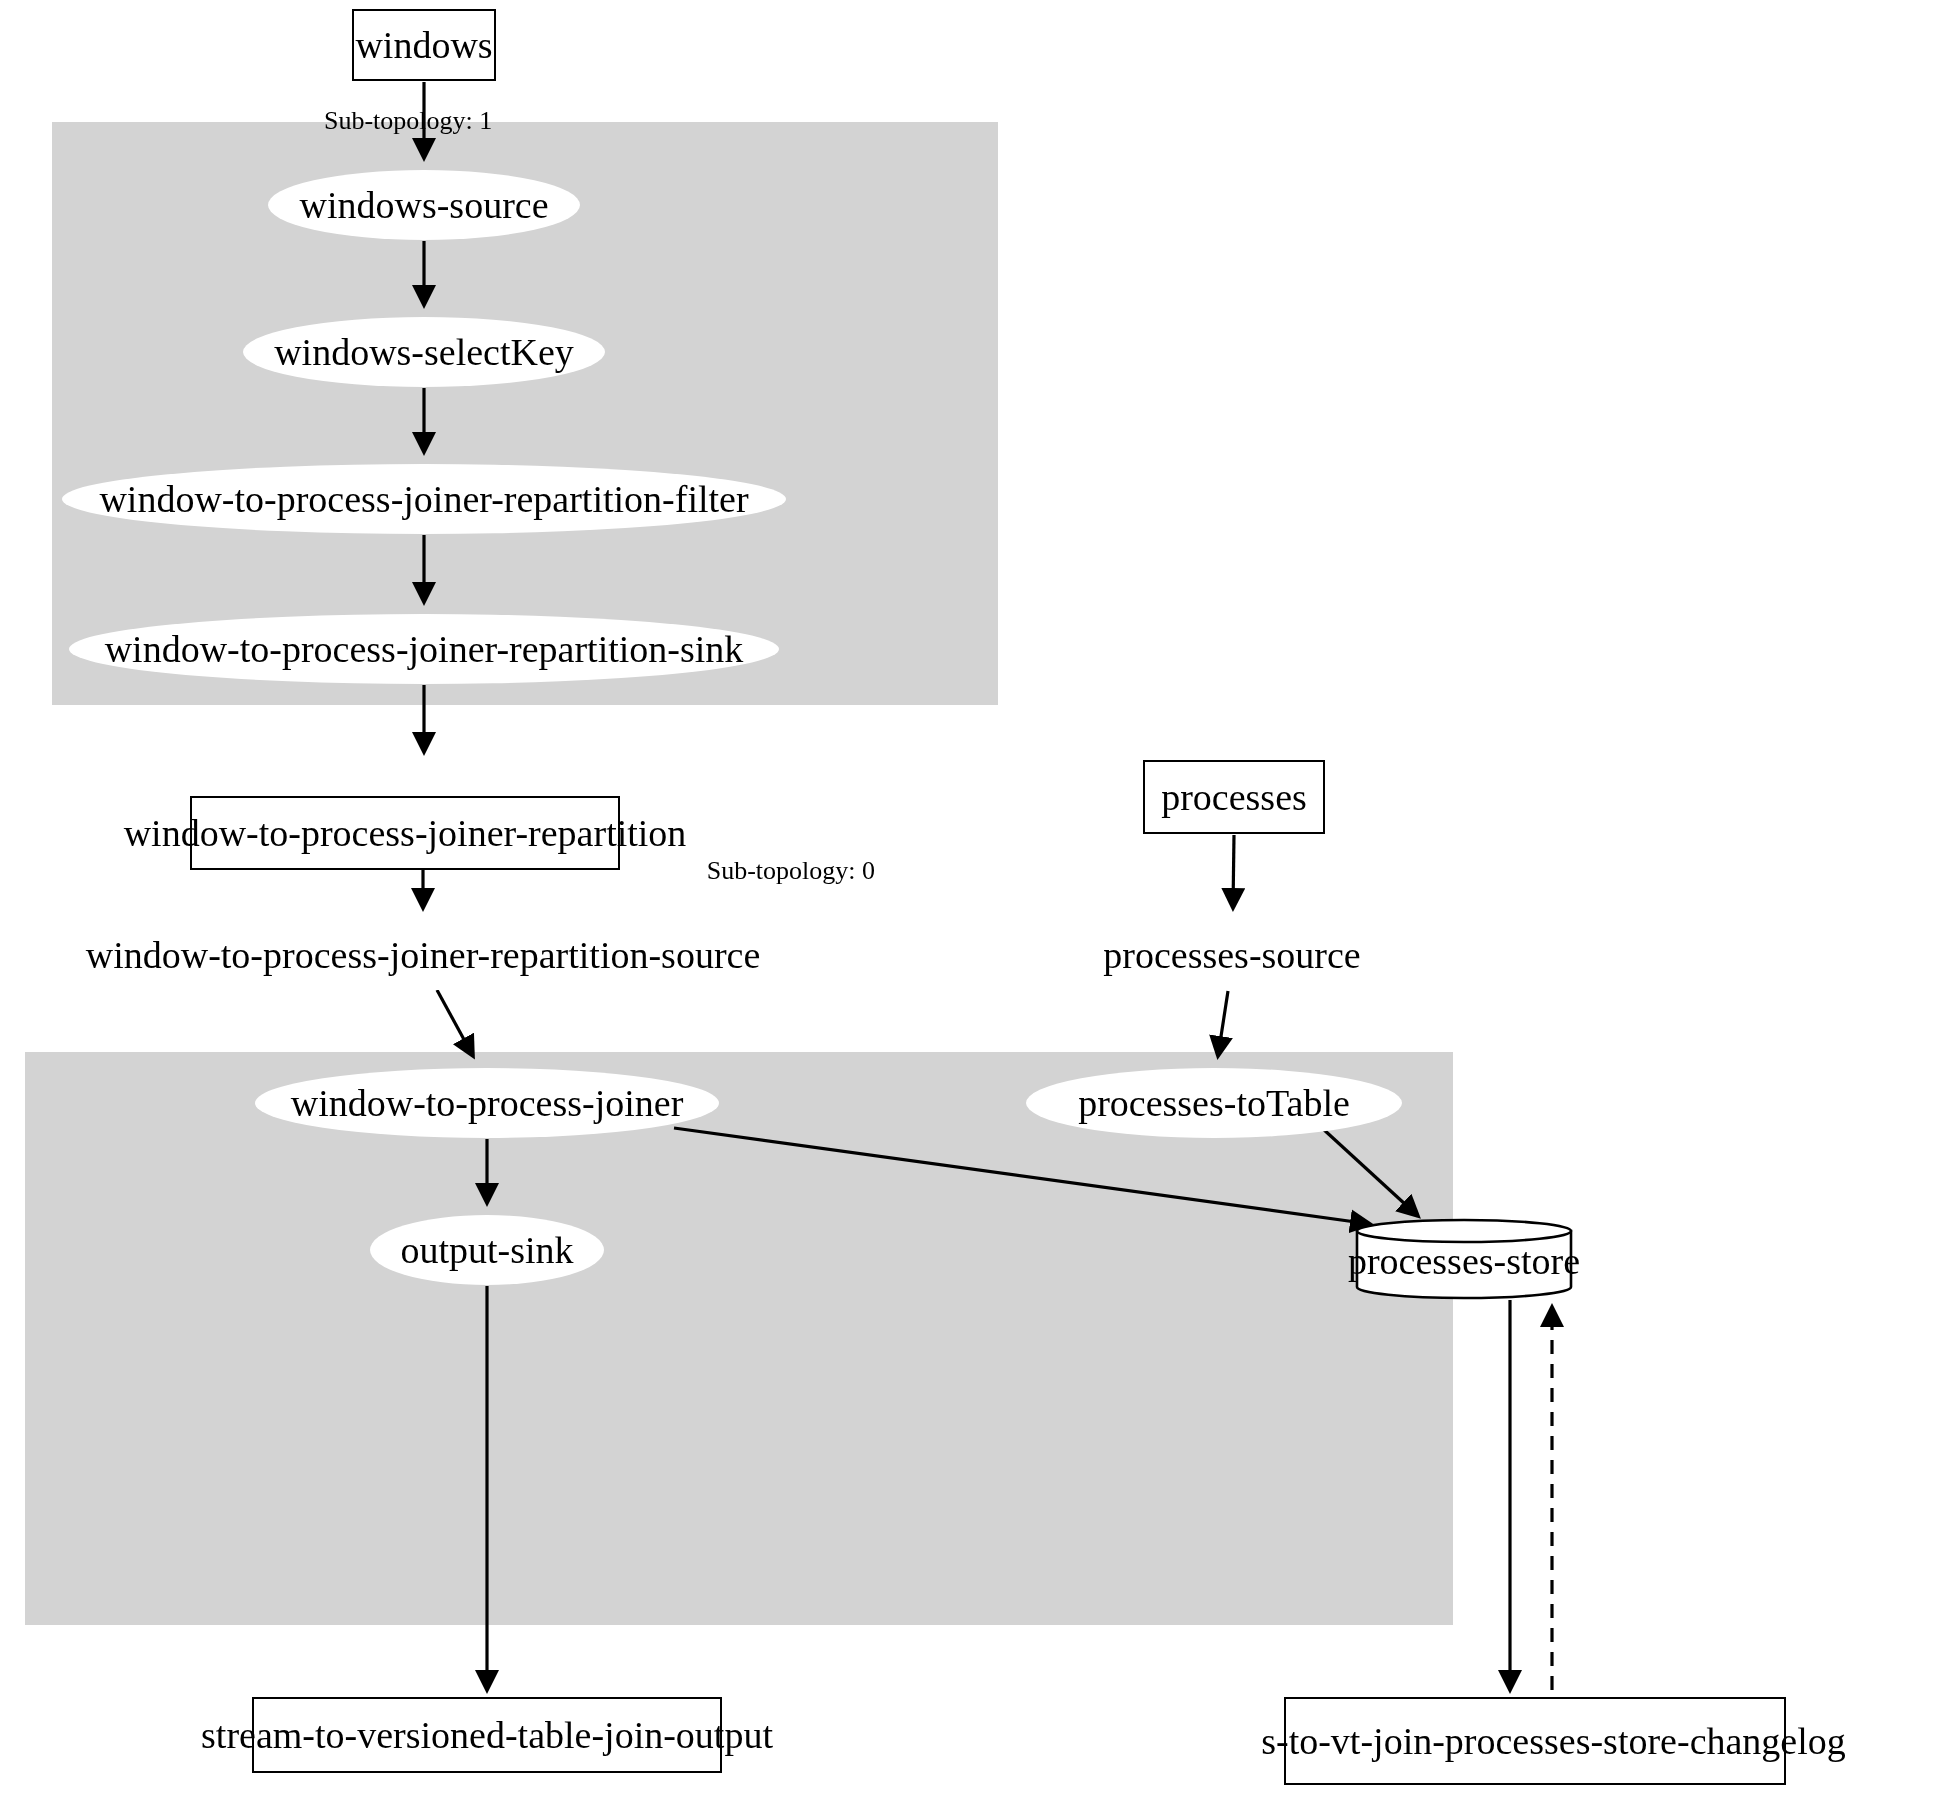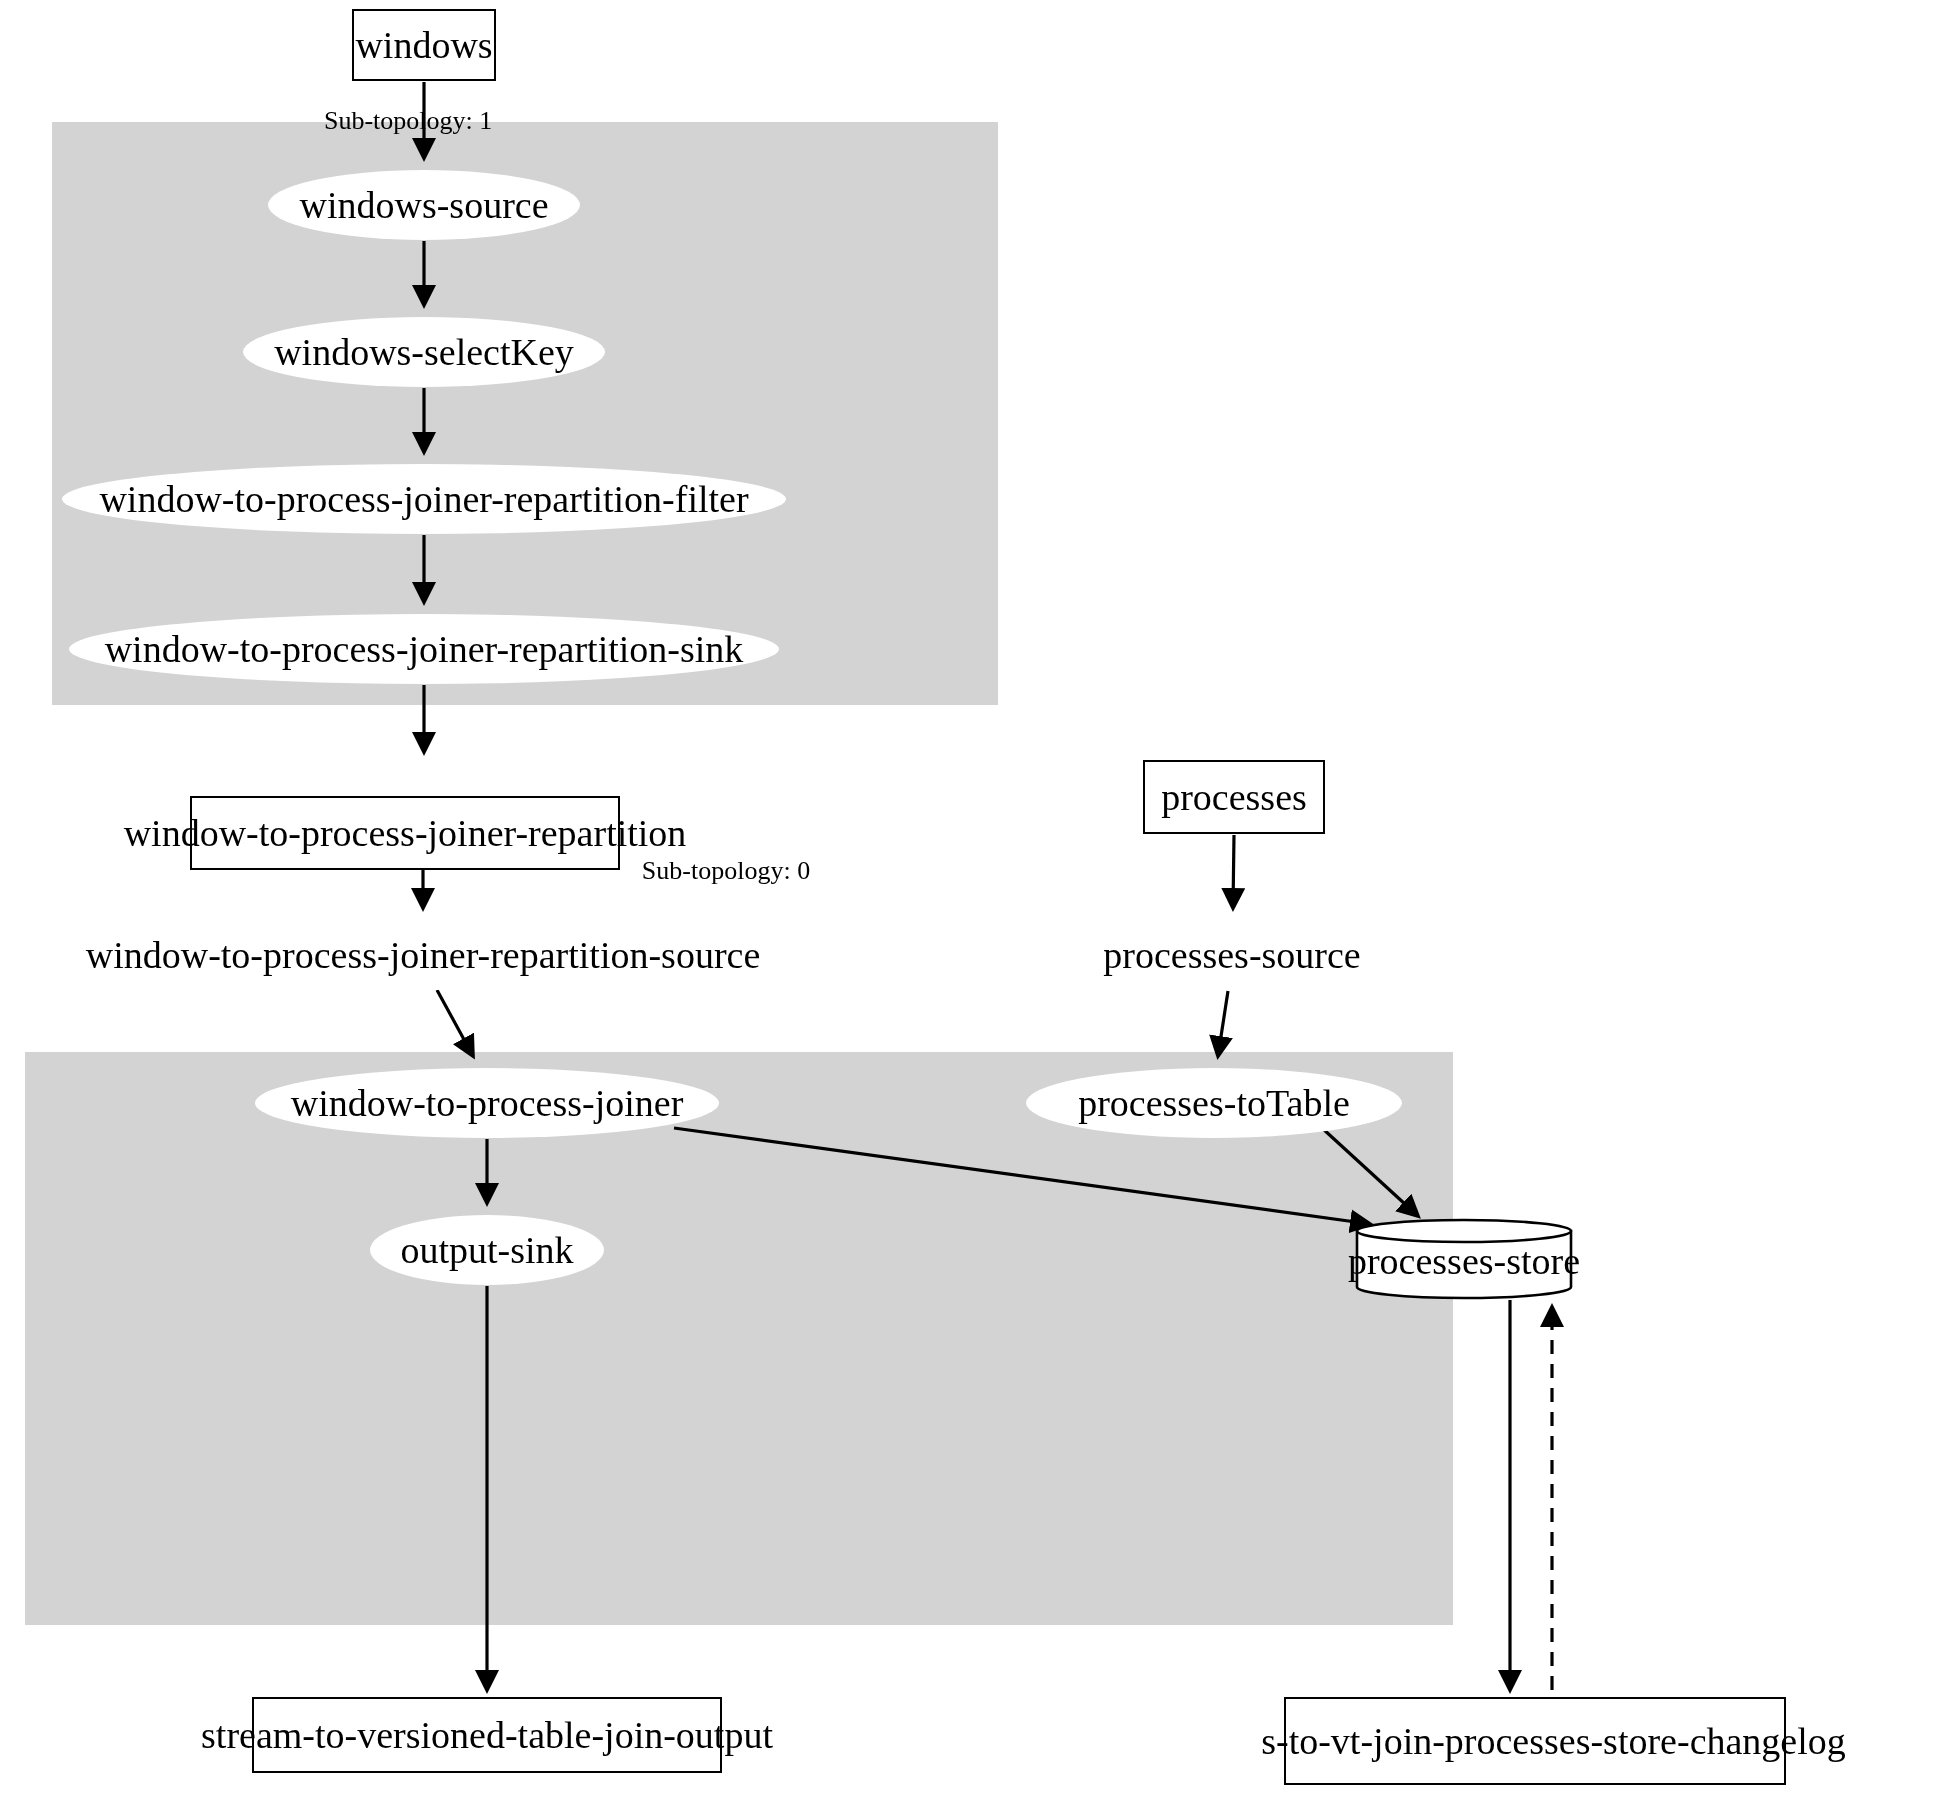--- a/index.html
+++ b/index.html
@@ -69,21 +69,21 @@
 </style>
 </head>
 <body>
 
 <div id="canvas">
 
   <div class="cluster" style="left:52px; top:122px; width:946px; height:583px;"></div>
   <div class="cluster-label" style="left:324px; top:108px; width:400px; text-align:left;">Sub-topology: 1</div>
 
   <div class="cluster" style="left:25px; top:1052px; width:1428px; height:573px;"></div>
-  <div class="cluster-label" style="left:526px; top:858px; width:400px; text-align:center;">Sub-topology: 0</div>
+  <div class="cluster-label" style="left:475px; top:858px; width:400px; text-align:right;">Sub-topology: 0</div>
 
   <svg class="edge-layer" viewBox="0 0 1952 1796" width="1952" height="1796" xmlns="http://www.w3.org/2000/svg">
     <defs>
       <marker id="arrow" viewBox="0 0 12 12" refX="10" refY="6" markerWidth="7.5" markerHeight="7.5" orient="auto-start-reverse">
         <path d="M 0 0 L 12 6 L 0 12 z" fill="#000000"></path>
       </marker>
     </defs>
     <g stroke="#000000" stroke-width="3.2" fill="none" marker-end="url(#arrow)">
       <path d="M 424,82 L 424,158"></path>
       <path d="M 424,241 L 424,305"></path>

